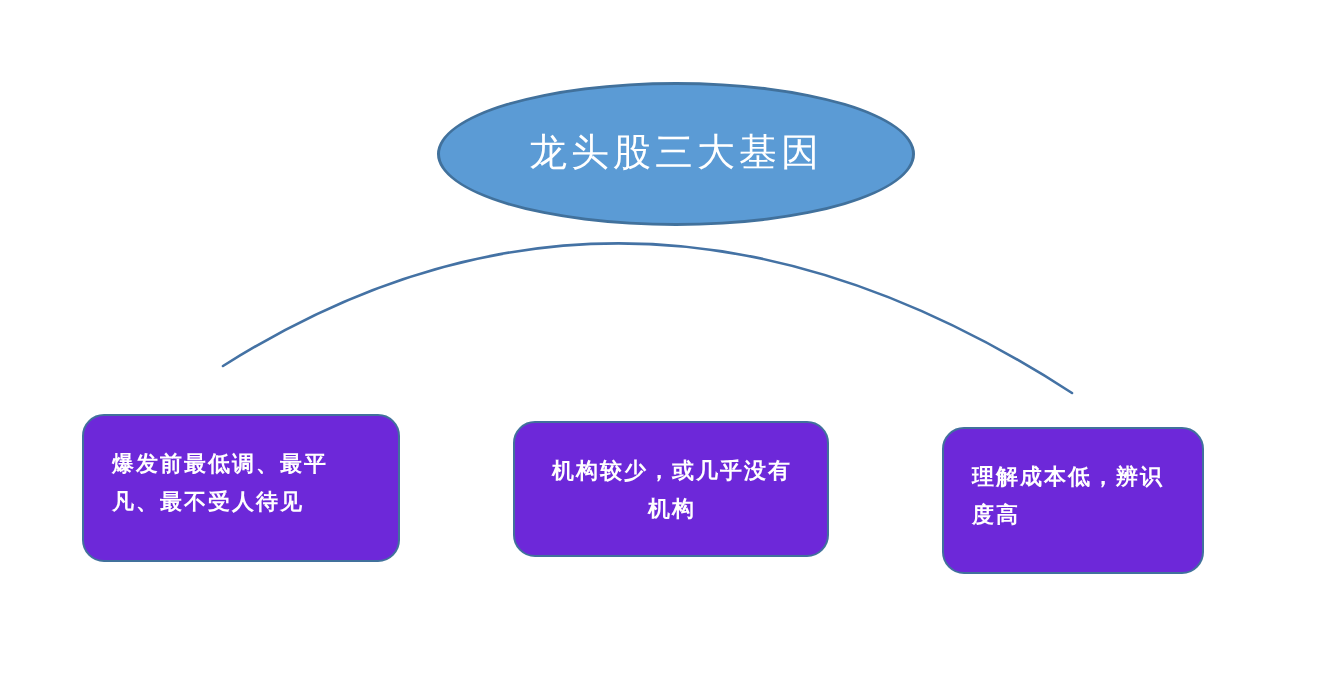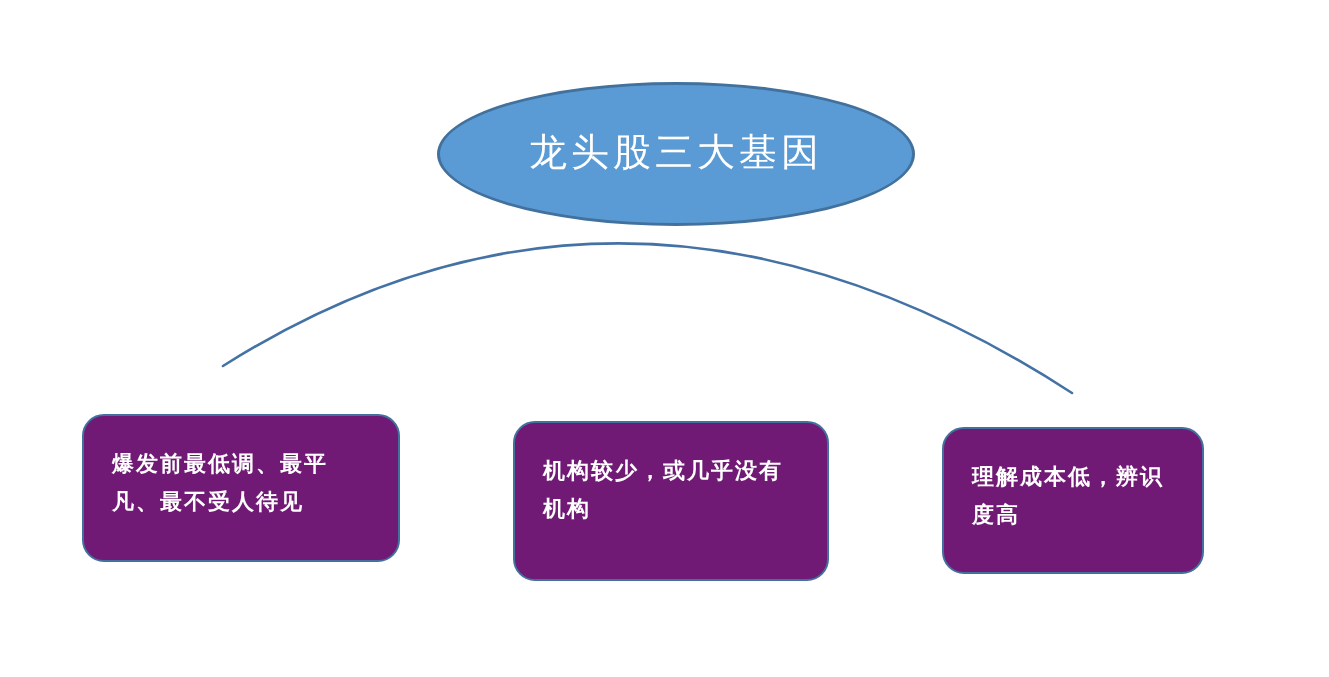--- a/index.html
+++ b/index.html
@@ -40,33 +40,33 @@
   }
   .title-text {
     color: #ffffff;
     font-size: 38px;
     letter-spacing: 4px;
     white-space: nowrap;
     transform: translateY(-2px);
   }
   .gene-box {
     position: absolute;
-    background: #701a75;
+    background: #6d28d9;
     border: 2px solid #41719C;
     border-radius: 22px;
     box-sizing: border-box;
     color: #ffffff;
     font-weight: bold;
     font-size: 22px;
     line-height: 38px;
     letter-spacing: 2px;
     padding: 28px 26px 0 28px;
   }
   .gene-box-1 { left: 82px;  top: 400px; width: 318px; height: 148px; }
-  .gene-box-2 { left: 513px; top: 407px; width: 316px; height: 160px; }
+  .gene-box-2 { left: 513px; top: 407px; width: 316px; height: 136px; text-align: center; }
   .gene-box-3 { left: 942px; top: 413px; width: 262px; height: 147px; }
 </style>
 </head>
 <body>
 
 <div class="canvas">
 
   <svg class="connector-svg" viewBox="0 0 1329 677" xmlns="http://www.w3.org/2000/svg">
     <path d="M 223 352 Q 632 94 1072 379" fill="none" stroke="#4472A4" stroke-width="2.6" stroke-linecap="round"></path>
   </svg>

